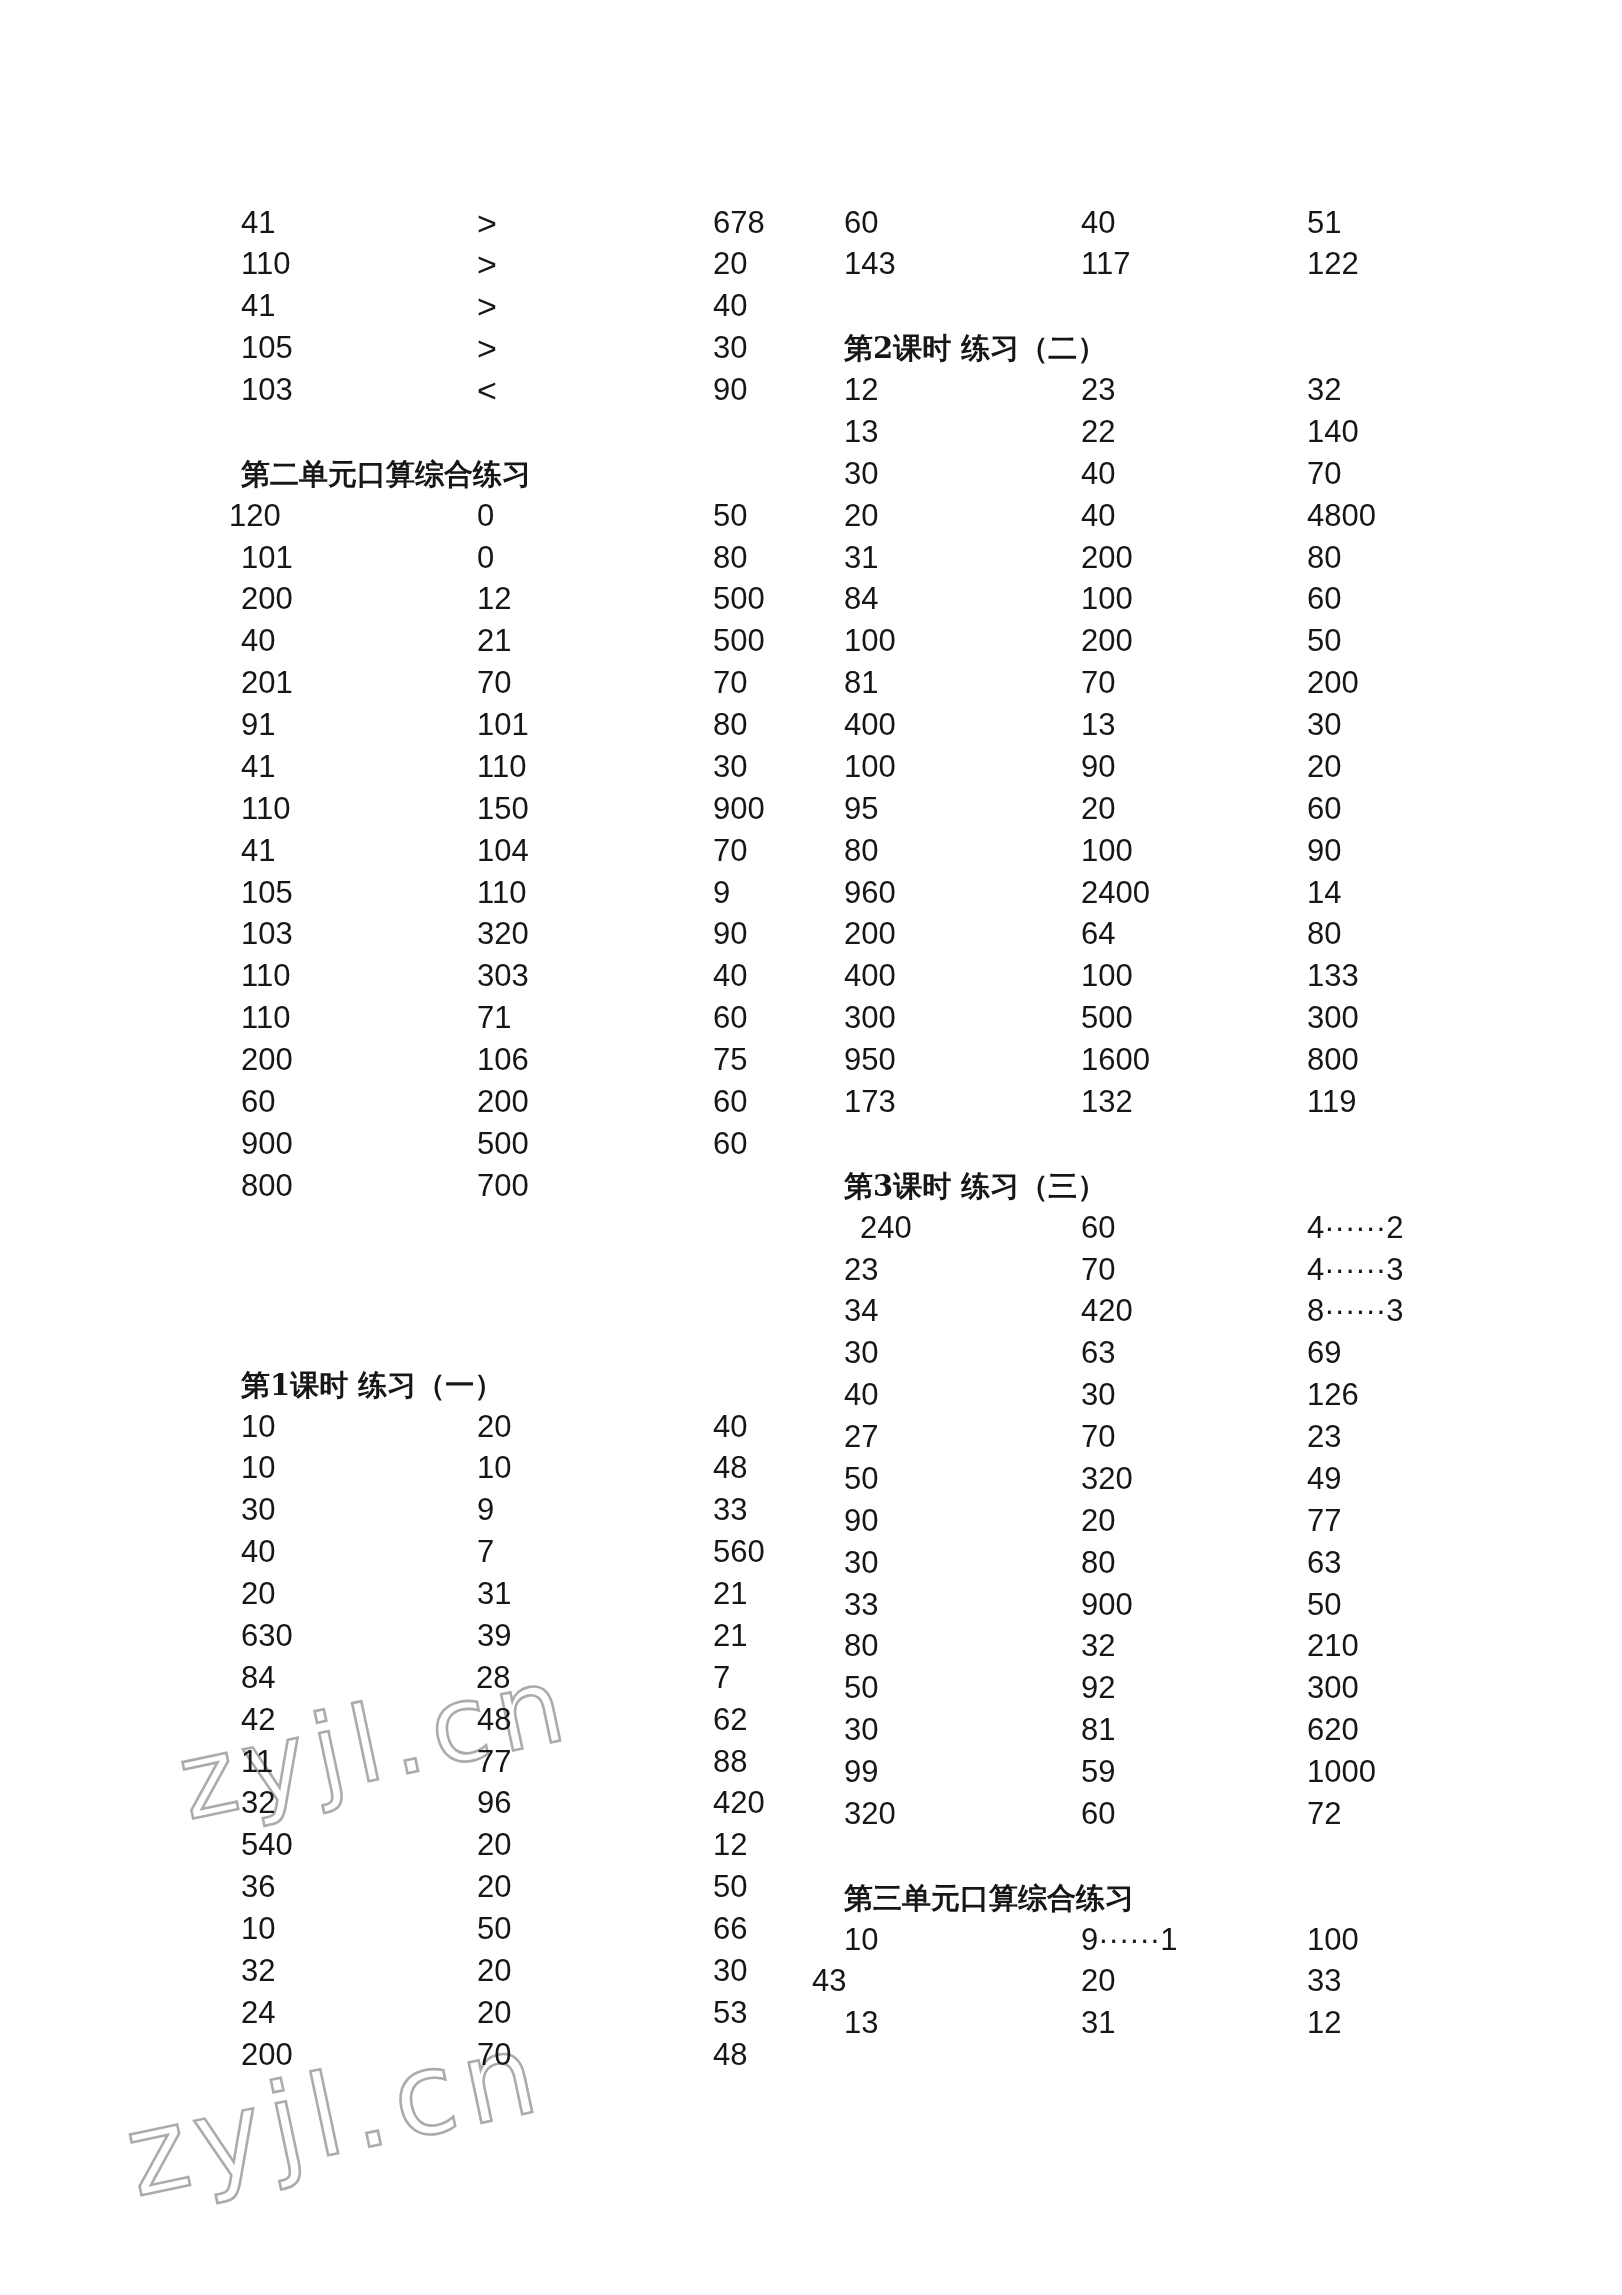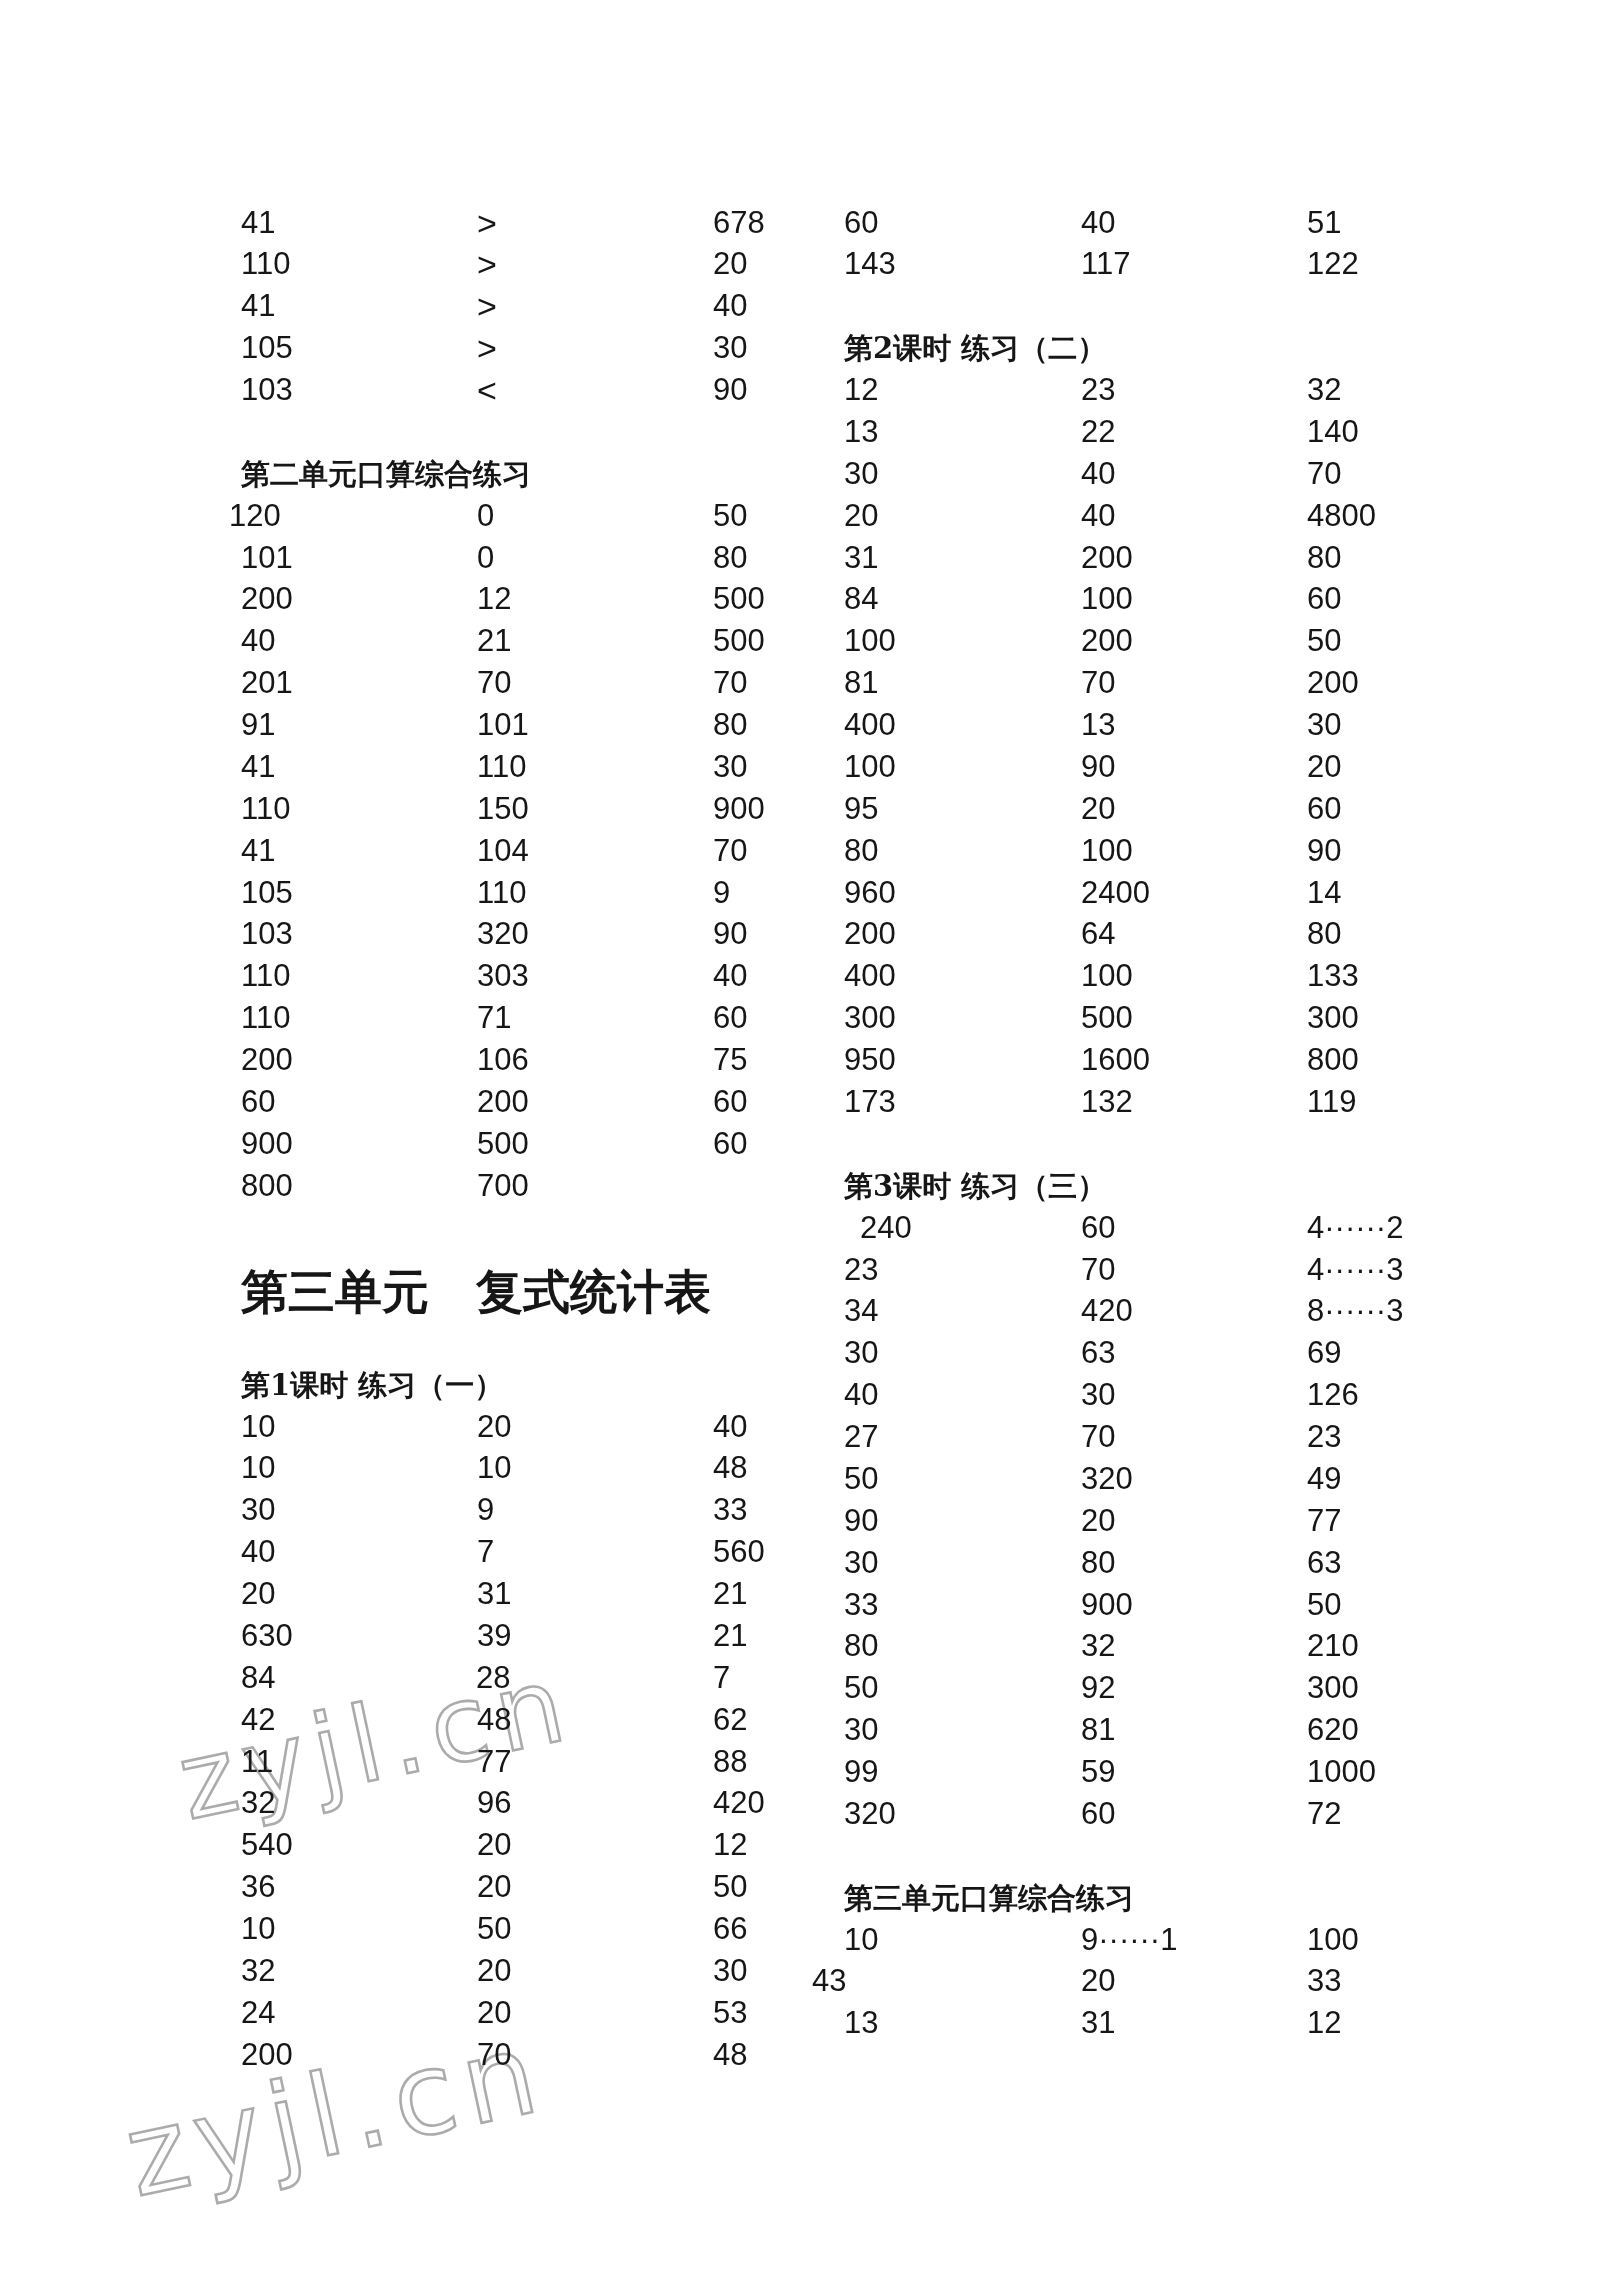--- a/index.html
+++ b/index.html
@@ -111,21 +111,20 @@
     <div class="answer-cell" style="left: 477px; top: 1039px;">106</div>
     <div class="answer-cell" style="left: 713px; top: 1039px;">75</div>
     <div class="answer-cell" style="left: 241px; top: 1081px;">60</div>
     <div class="answer-cell" style="left: 477px; top: 1081px;">200</div>
     <div class="answer-cell" style="left: 713px; top: 1081px;">60</div>
     <div class="answer-cell" style="left: 241px; top: 1123px;">900</div>
     <div class="answer-cell" style="left: 477px; top: 1123px;">500</div>
     <div class="answer-cell" style="left: 713px; top: 1123px;">60</div>
     <div class="answer-cell" style="left: 241px; top: 1165px;">800</div>
     <div class="answer-cell" style="left: 477px; top: 1165px;">700</div>
-    <div class="unit-title" style="left: 241px; top: 1259px;">第三单元　复式统计表</div>
     <div class="section-heading" style="left: 241px; top: 1364px;">第1课时 练习（一）</div>
     <div class="answer-cell" style="left: 241px; top: 1406px;">10</div>
     <div class="answer-cell" style="left: 477px; top: 1406px;">20</div>
     <div class="answer-cell" style="left: 713px; top: 1406px;">40</div>
     <div class="answer-cell" style="left: 241px; top: 1447px;">10</div>
     <div class="answer-cell" style="left: 477px; top: 1447px;">10</div>
     <div class="answer-cell" style="left: 713px; top: 1447px;">48</div>
     <div class="answer-cell" style="left: 241px; top: 1489px;">30</div>
     <div class="answer-cell" style="left: 477px; top: 1489px;">9</div>
     <div class="answer-cell" style="left: 713px; top: 1489px;">33</div>

